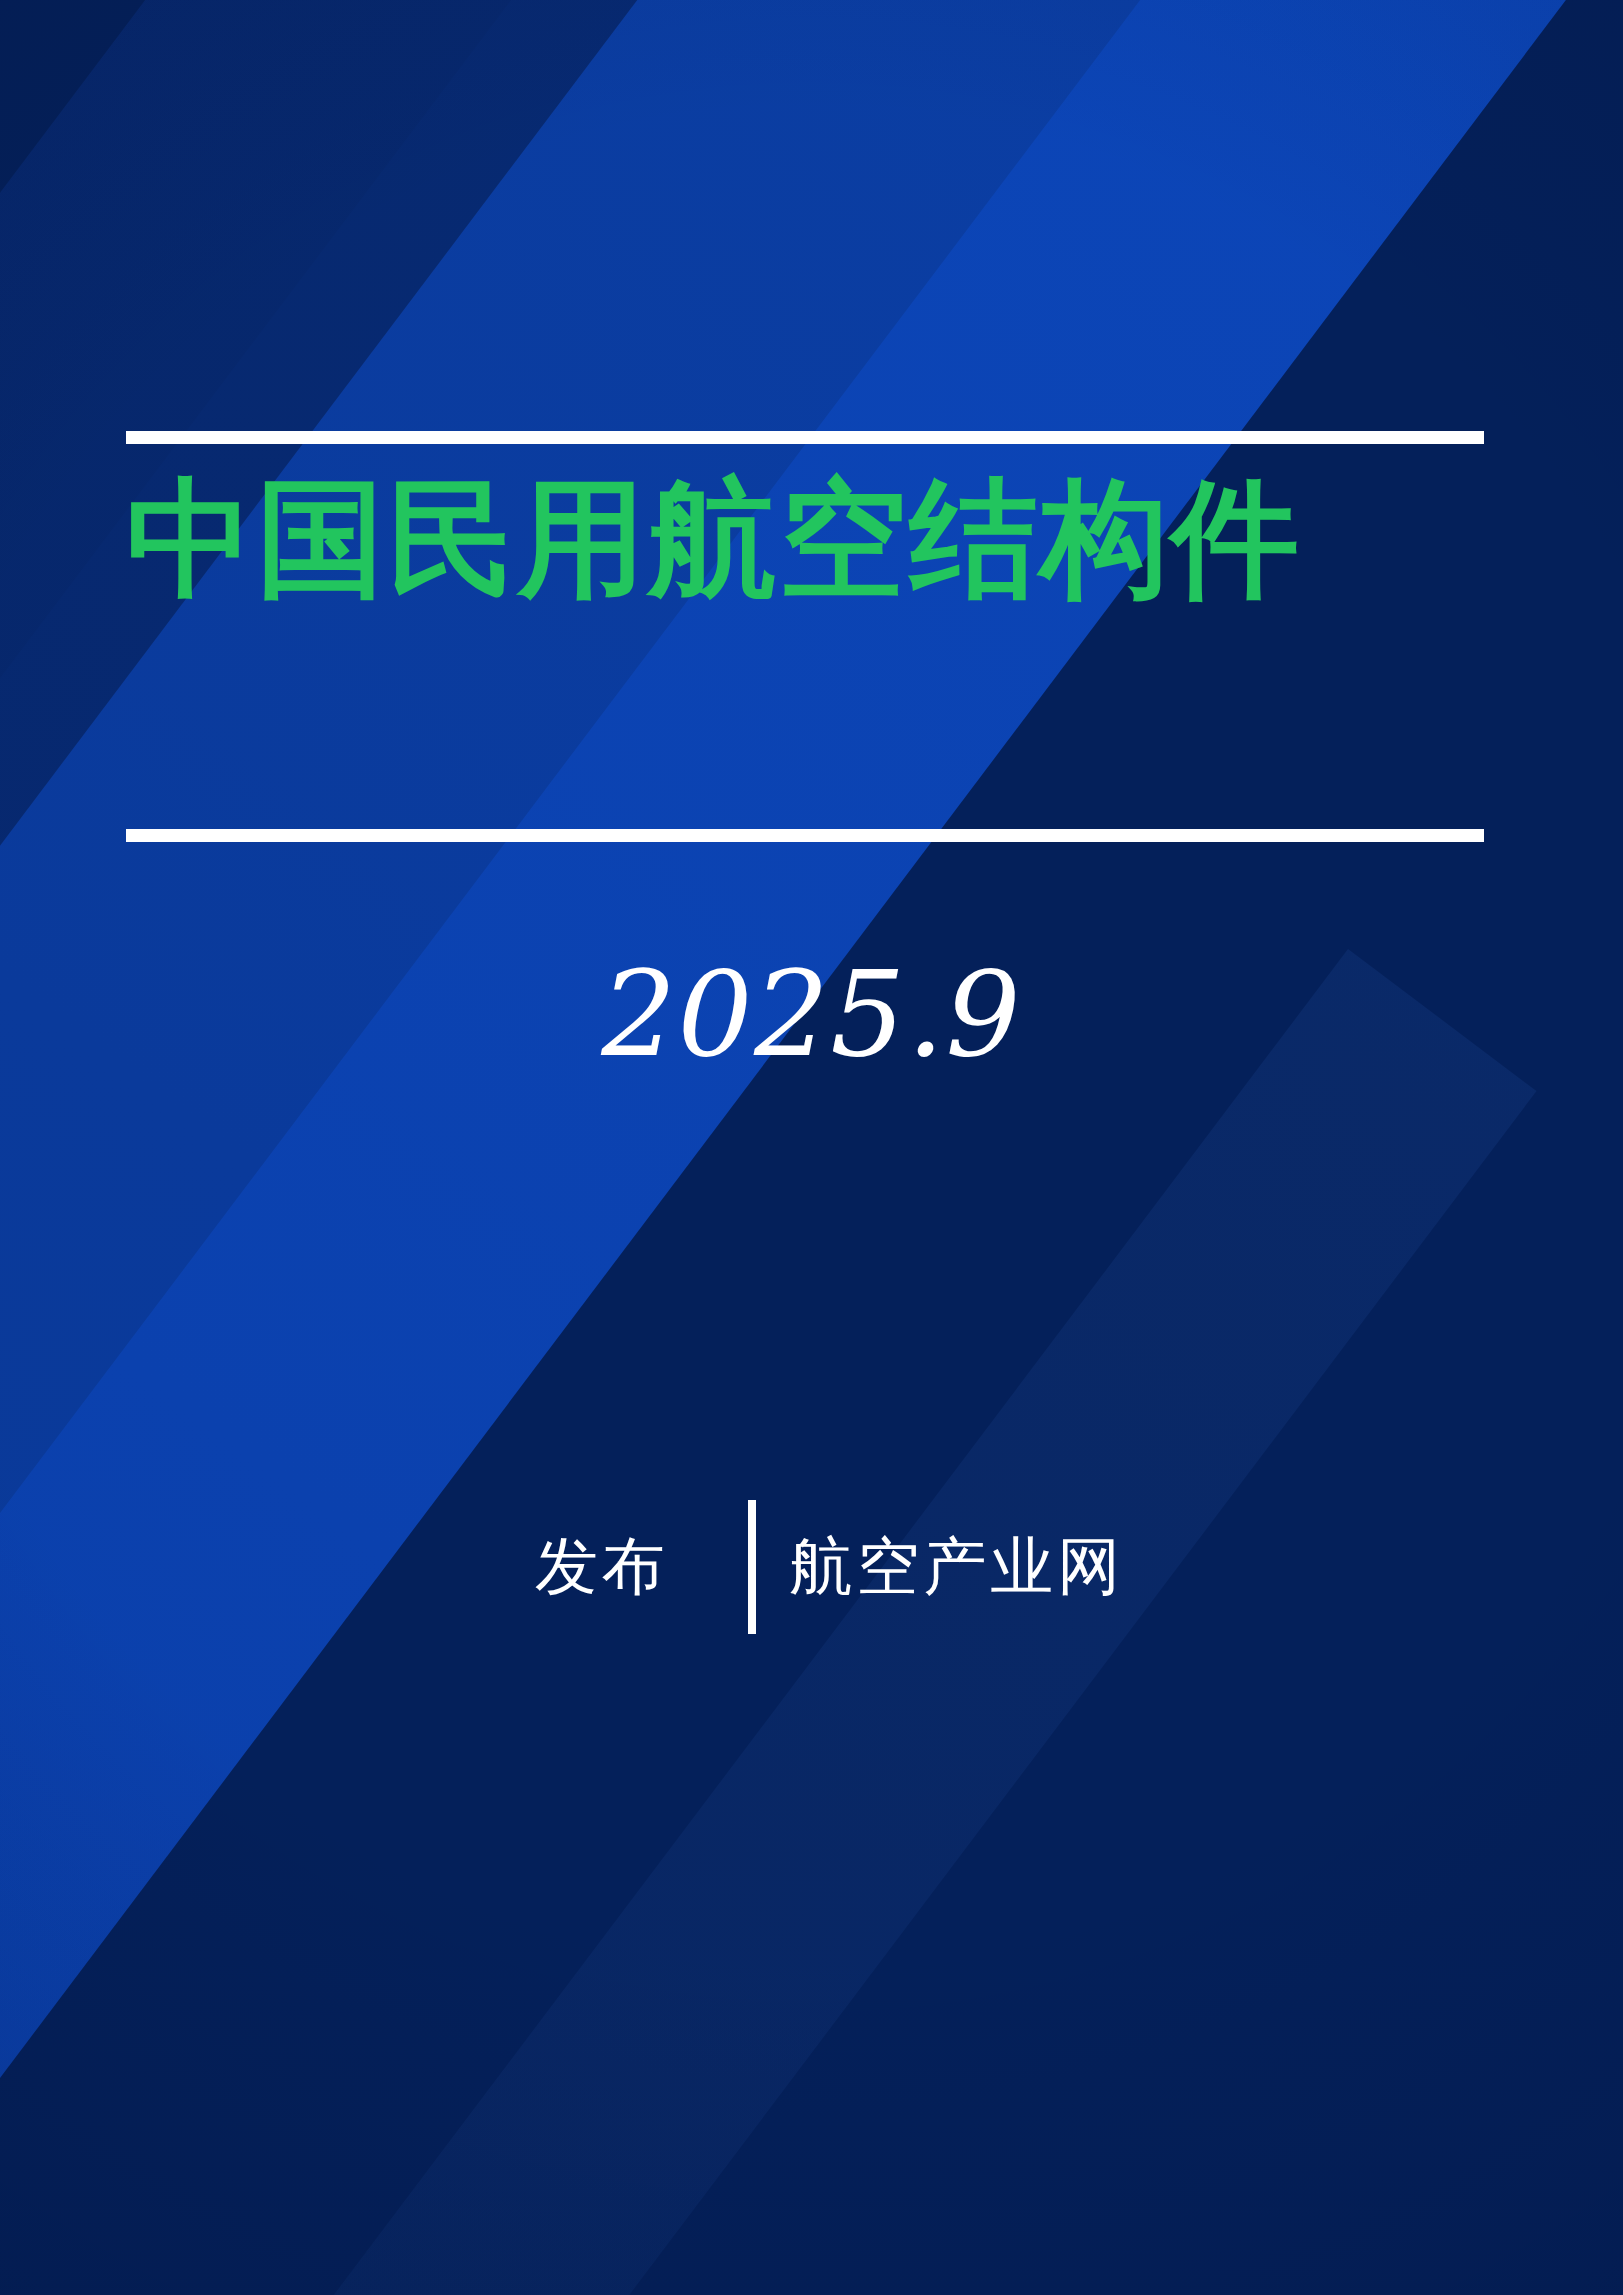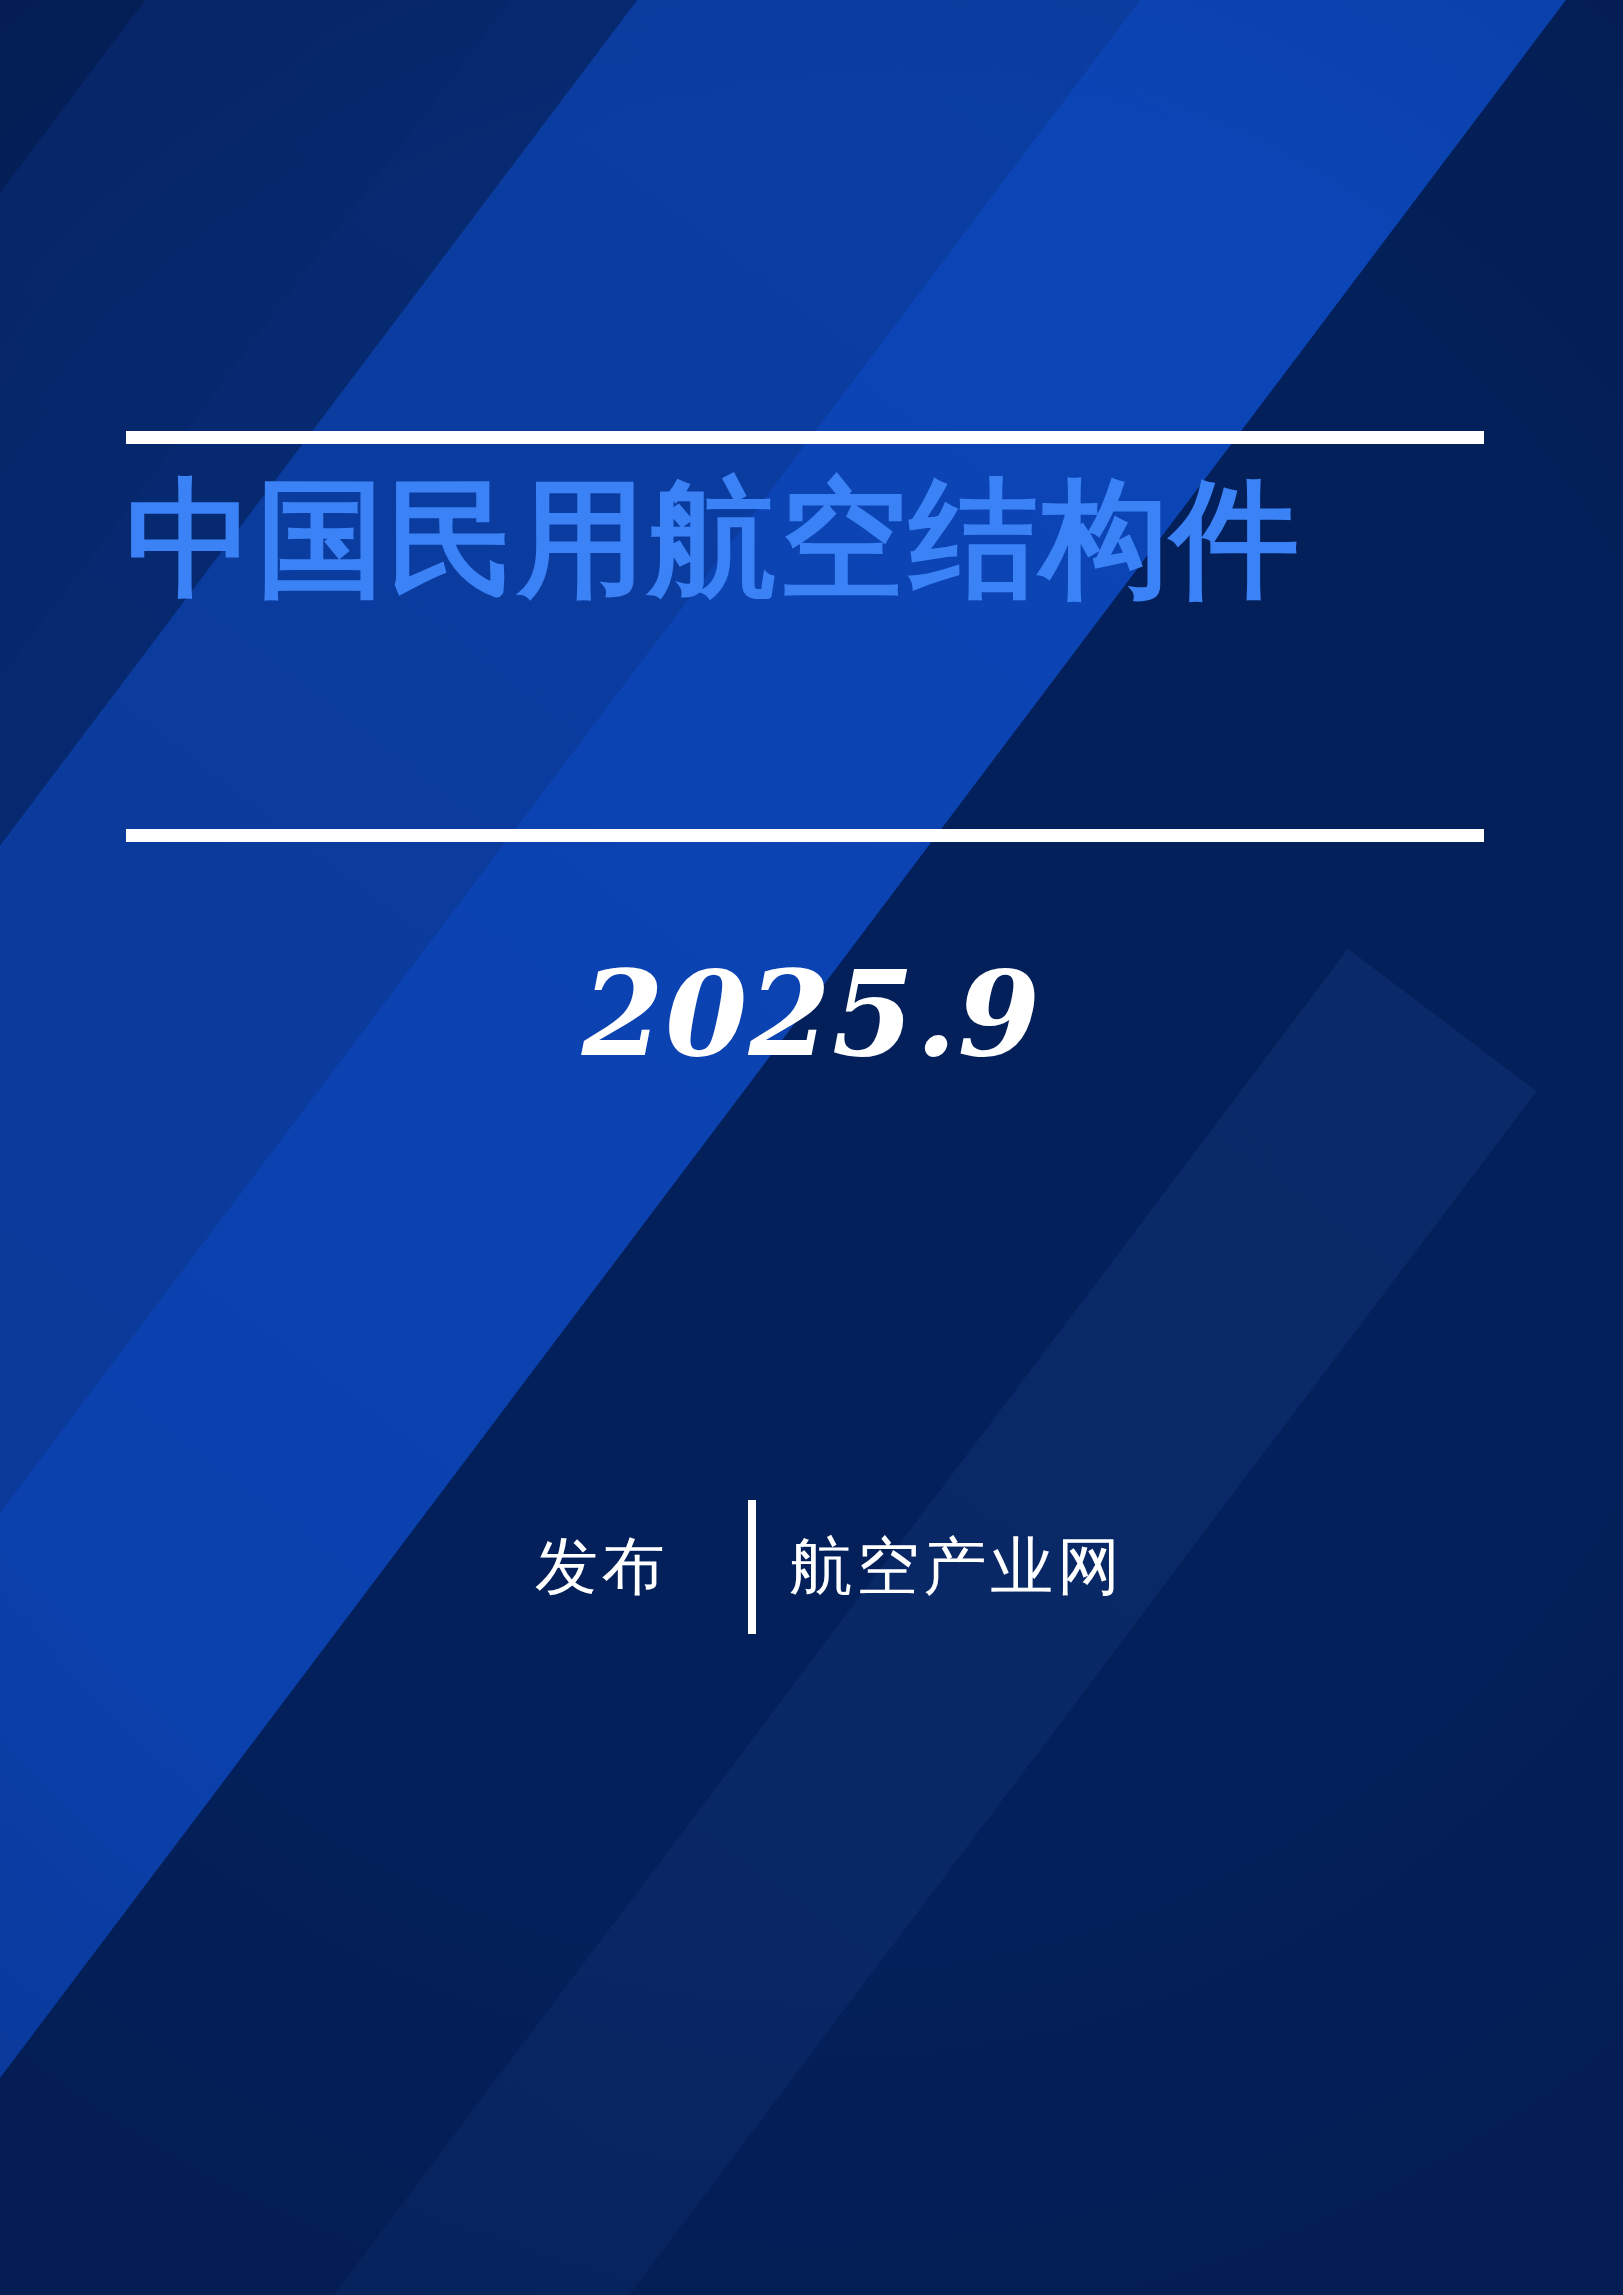--- a/index.html
+++ b/index.html
@@ -102,39 +102,39 @@
   .rule-top    { top: 431px; }
   .rule-bottom { top: 829px; }
 
   .title-block {
     position: absolute;
     left: 126px;
     top: 458px;
     width: 1381px;
   }
   .title-line {
-    color: #3b82f6;
+    color: #22c55e;
     font-family: "DejaVu Sans", "Liberation Sans", sans-serif;
     font-weight: 700;
     font-size: 128px;
     line-height: 162px;
     letter-spacing: 2.6px;
     white-space: nowrap;
   }
 
   .date {
     position: absolute;
     left: 0;
     top: 952px;
     width: 1623px;
     text-align: center;
     color: #ffffff;
     font-family: "DejaVu Serif", "Liberation Serif", serif;
     font-style: italic;
-    font-weight: 700;
+    font-weight: 400;
     font-size: 118px;
     line-height: 124px;
     letter-spacing: 1.3px;
   }
 
   .publisher {
     position: absolute;
     left: 0;
     top: 1498px;
     width: 1623px;

